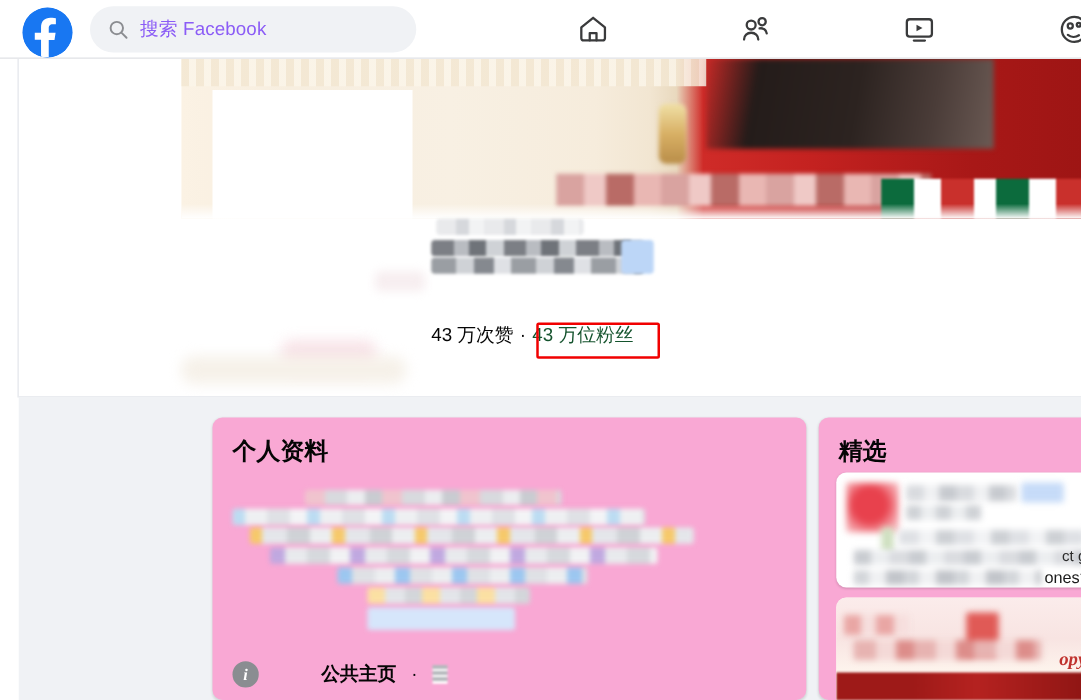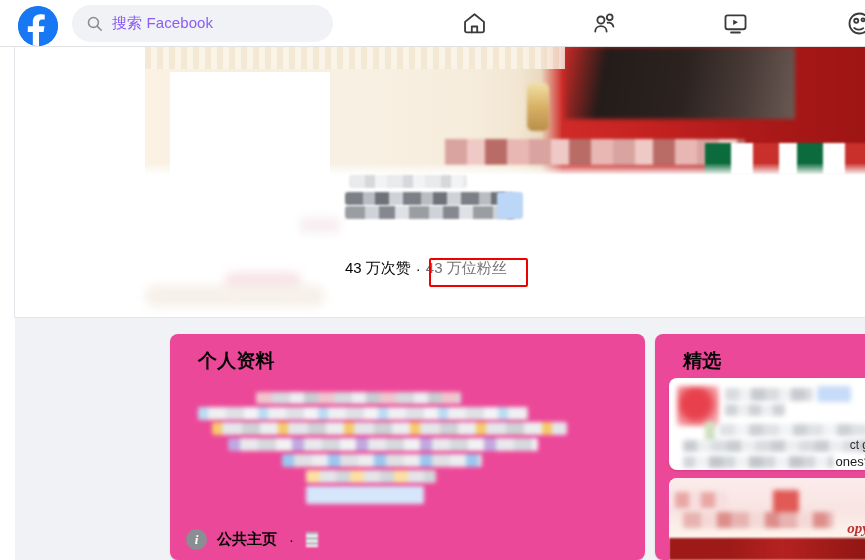--- a/index.html
+++ b/index.html
@@ -129,21 +129,21 @@
   
   .stats {
     position: absolute; left: 345px; top: 212px;
     font-size: 15px; color: #050505; white-space: nowrap;
     display: flex; align-items: center; gap: 0;
     font-weight: 400;
   }
   .stat-likes { color: #050505; }
   .stat-sep { margin: 0 5px; color: #050505; }
   .stat-followers {
-    color: #737373;
+    color: #14532d;
     position: relative;
   }
   
   .red-box {
     position: absolute; left: 429px; top: 211px; width: 99px; height: 29px;
     border: 2px solid #f10000; border-radius: 2px; z-index: 12;
     pointer-events: none;
   }
 
   
@@ -158,25 +158,24 @@
     background: #e4e6eb;
   }
 
   
   .body-bg {
     position: absolute; left: 15px; top: 318px; width: 850px; height: 242px;
     background: #f0f2f5;
   }
 
   .card {
-    position: absolute; background: #ec4899;
+    position: absolute; background: #f9a8d4;
     border-radius: 8px;
     box-shadow: 0 1px 2px rgba(0,0,0,.12);
     overflow: hidden;
-    padding-left: 12px;
   }
   .card-left  { left: 170px; top: 334px; width: 475px; height: 226px; }
   .card-right { left: 655px; top: 334px; width: 218px; height: 226px; }
 
   .card-title {
     font-size: 19px; font-weight: 700; color: #050505;
     padding: 14px 16px 0 16px; letter-spacing: .2px;
   }
 
   
@@ -201,21 +200,21 @@
     position: absolute; left: 16px; bottom: 10px;
     display: flex; align-items: center; gap: 10px;
   }
   .info-icon {
     width: 21px; height: 21px; border-radius: 50%;
     background: #8a8d91; color: #ffffff;
     font-size: 13px; font-weight: 700; font-style: italic;
     display: flex; align-items: center; justify-content: center;
     font-family: "Liberation Serif", serif; flex: none;
   }
-  .footer-text { font-size: 15px; font-weight: 700; color: #050505; white-space: nowrap; }
+  .footer-text { font-size: 15px; font-weight: 700; color: #050505; white-space: nowrap; margin-left: 40px; }
   .footer-dot { font-size: 15px; color: #050505; margin-left: 2px; }
   .footer-blur {
     width: 12px; height: 15px; margin-left: 2px;
     background: repeating-linear-gradient(180deg,#b6b9bd 0 3px,#ffffff 3px 5px);
     filter: blur(1px);
   }
 
   
   .feat-tile {
     position: absolute; left: 14px; top: 44px; width: 204px; height: 92px;

